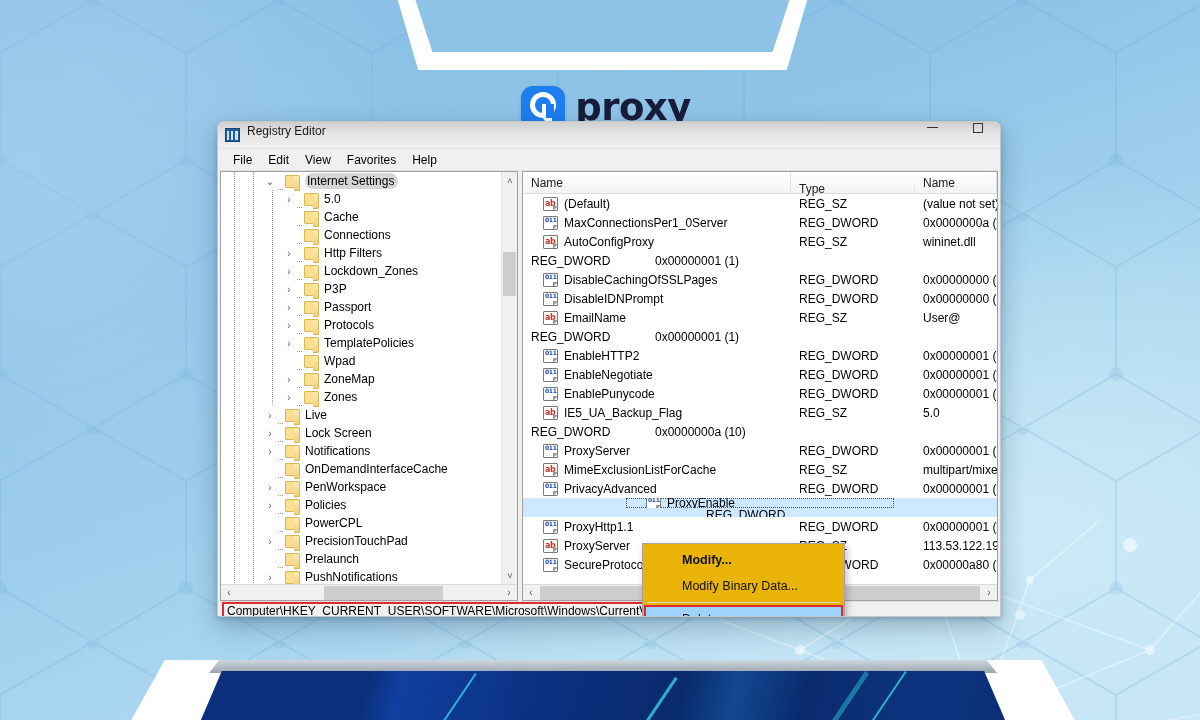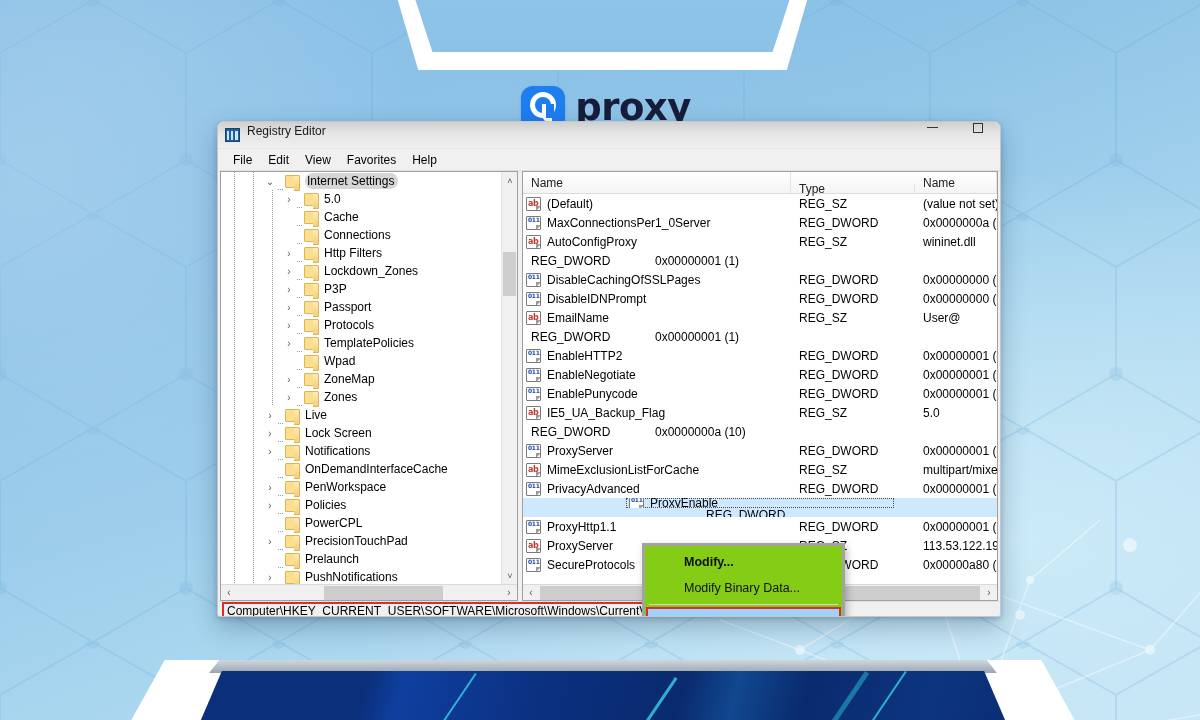--- a/index.html
+++ b/index.html
@@ -264,21 +264,21 @@
 
   #listrows { position:absolute; left:0; right:0; top:22px; bottom:16px; overflow:hidden; }
   .lrow {
     display:flex; height: 19px; align-items:center; font-size: 12px;
     white-space: nowrap;
   }
   .lrow.selected { background:#cde8ff;flex-direction:column; }
   .lrow.selected .lc-name {
     outline: 1px dotted #4a4a4a; outline-offset: -1px;
   }
-  .lrow .lc-name { width: 268px; display:flex; align-items:center; padding-left:3px; overflow:hidden; }
+  .lrow .lc-name { width: 268px; display:flex; align-items:center; padding-left:20px; overflow:hidden; }
   .lrow .lc-type { width: 124px; padding-left: 8px; overflow:hidden; }
   .lrow .lc-data { flex:1; padding-left: 8px; overflow:hidden; }
 
   .vicon {
     width: 15px; height: 14px; flex:none; margin-right: 6px;
     background:#fff; border:1px solid #7a7a7a; border-radius:1px;
     position: relative; overflow:hidden;
     font-size: 7px; line-height: 12px; text-align:center;
     font-family: "DejaVu Sans", sans-serif; font-weight: 700;
   }
@@ -300,22 +300,22 @@
     background:#f0f0f0; border-top:1px solid #dadada; display:flex; align-items:center;
   }
   #listscroll-h .arr { width:16px; height:16px; display:flex; align-items:center; justify-content:center; font-size:10px; color:#555; }
   #listscroll-h .track { flex:1; position:relative; height:16px; }
   #listscroll-h .thumb { position:absolute; left:1px; right:1px; top:1px; bottom:1px; background:#cdcdcd; }
 
   
   #ctxmenu {
     position:absolute; left: 424px; top: 372px;
     width: 203px;
-    background: #84cc16;
-    border: 3px solid #a3a3a3;
+    background: #eab308;
+    border: 1px solid #a3a3a3;
     box-shadow: 2px 3px 7px rgba(0,0,0,.25);
     z-index: 40;
     padding: 3px 0 2px 0;
   }
   #ctxmenu .citem {
     height: 26px; display:flex; align-items:center;
     padding-left: 39px; font-size: 12.5px; color:#101010;
     position: relative;
   }
   #ctxmenu .citem.bold { font-weight: 700; }

